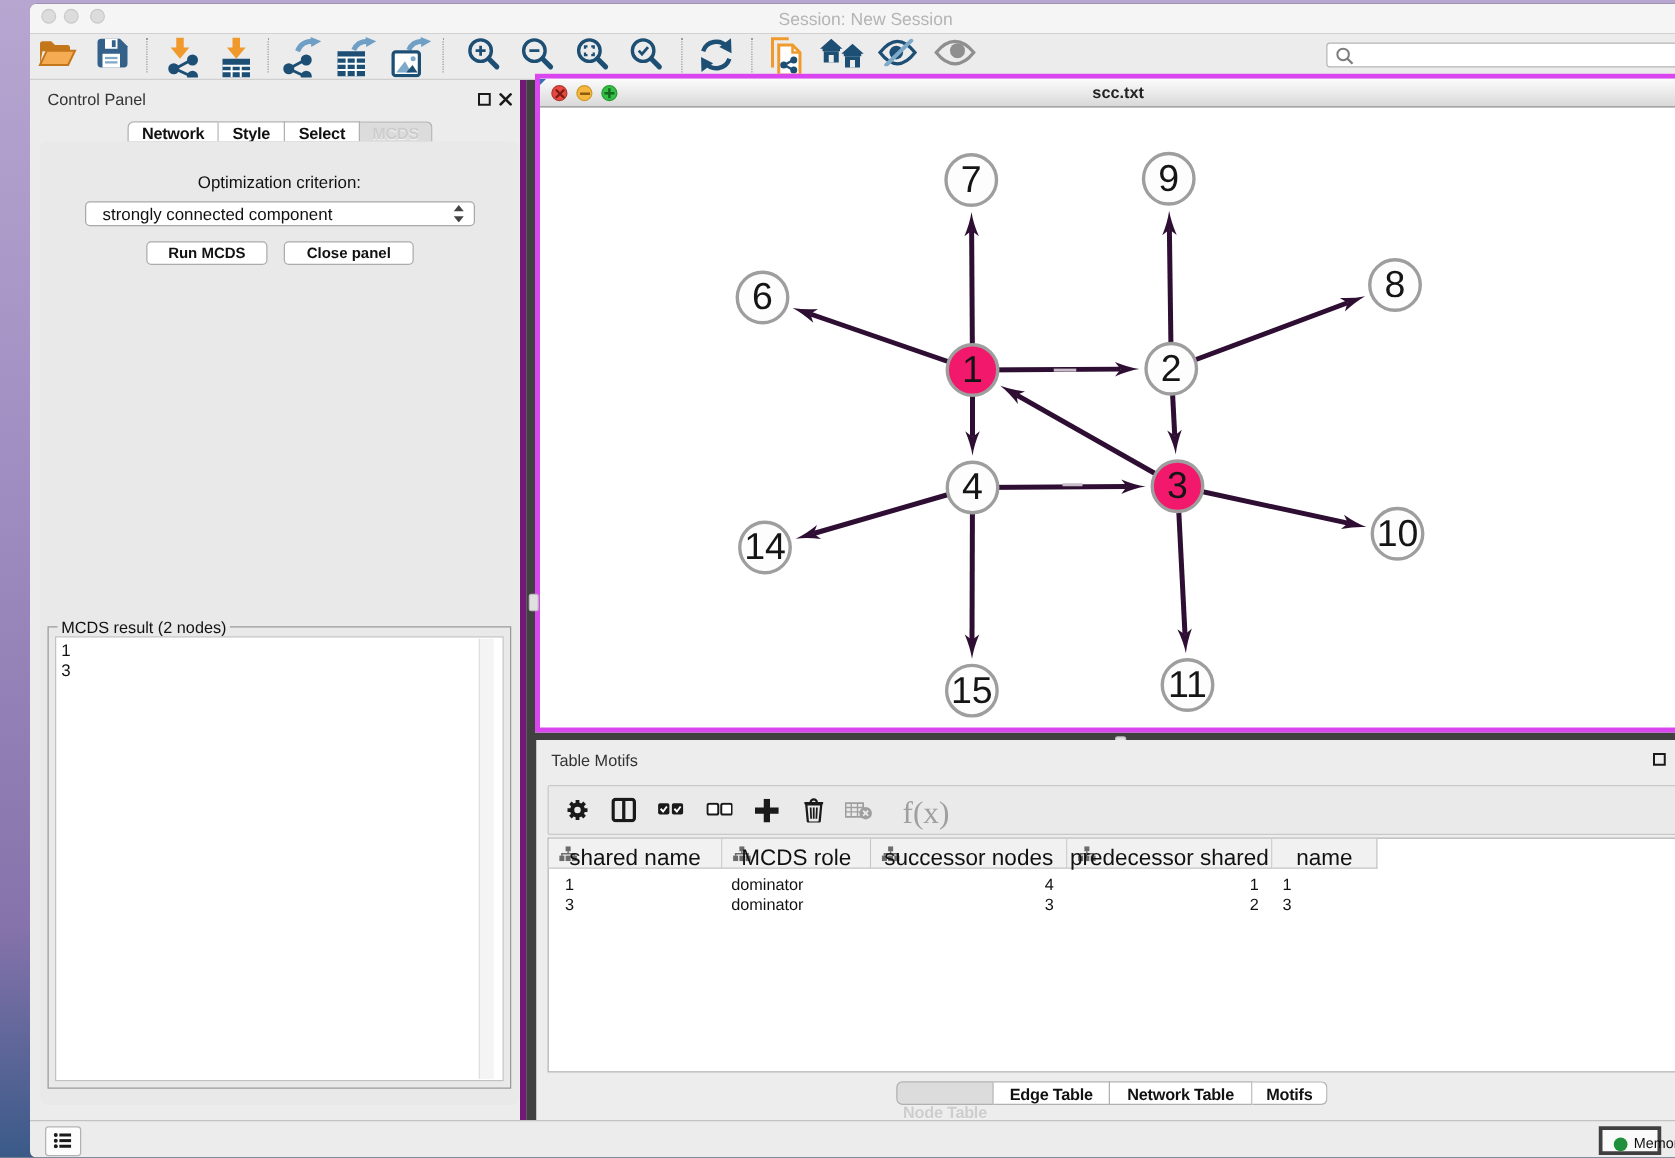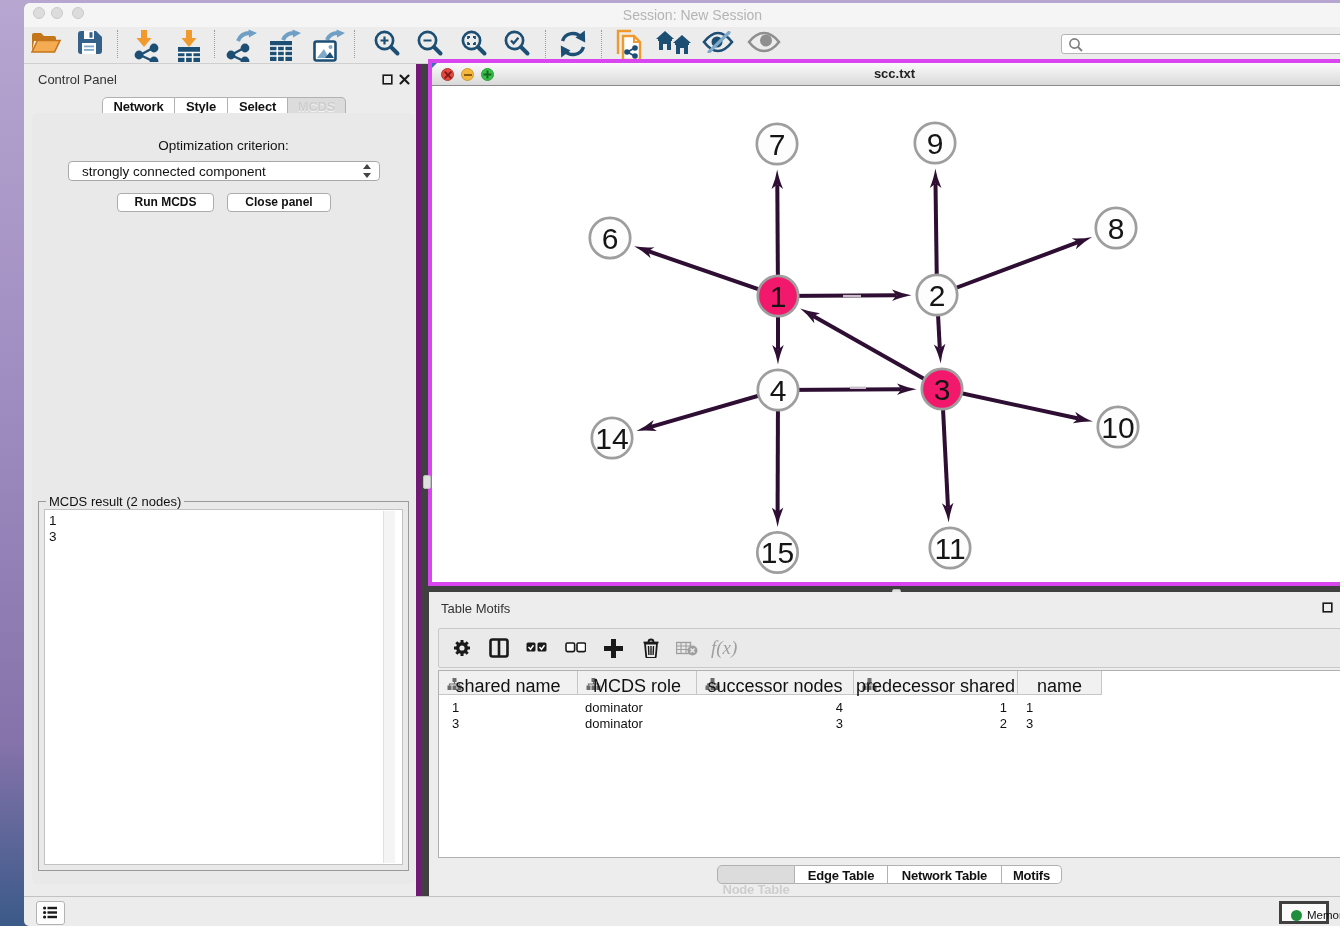--- a/index.html
+++ b/index.html
@@ -376,21 +376,21 @@
             <line x1="0.5" y1="8.5" x2="14.5" y2="8.5"></line>
             <line x1="5" y1="1.5" x2="5" y2="12.5"></line>
             <line x1="10" y1="1.5" x2="10" y2="12.5"></line>
           </g>
           <circle cx="16.5" cy="9.5" r="5" fill="#9f9f9f"></circle>
           <g stroke="#eaeaea" stroke-width="1.5">
             <line x1="14.5" y1="7.5" x2="18.5" y2="11.5"></line>
             <line x1="18.5" y1="7.5" x2="14.5" y2="11.5"></line>
           </g>
         </svg>
-        <div class="abs" style="left:272px;top:8px;font-family:'Liberation Serif',serif;font-style:italic;font-size:19px;color:#9f9f9f;">f(x)</div>
+        <div class="abs" style="left:283px;top:8px;font-family:'Liberation Serif',serif;font-size:25px;color:#9f9f9f;">f(x)</div>
       </div>
  <div id="ttable">
         <div class="hcell" style="left:0px;width:139px;">
           <div class="abs" style="left:8px;top:5px;"><svg width="15" height="12" viewBox="0 0 15 12">
               <g fill="#6b6b6b">
                 <rect x="5.5" y="0" width="4" height="4"></rect>
                 <rect x="0.5" y="7.5" width="4" height="4.5"></rect>
                 <rect x="5.5" y="7.5" width="4" height="4.5"></rect>
                 <rect x="10.5" y="7.5" width="4" height="4.5"></rect>
               </g>

